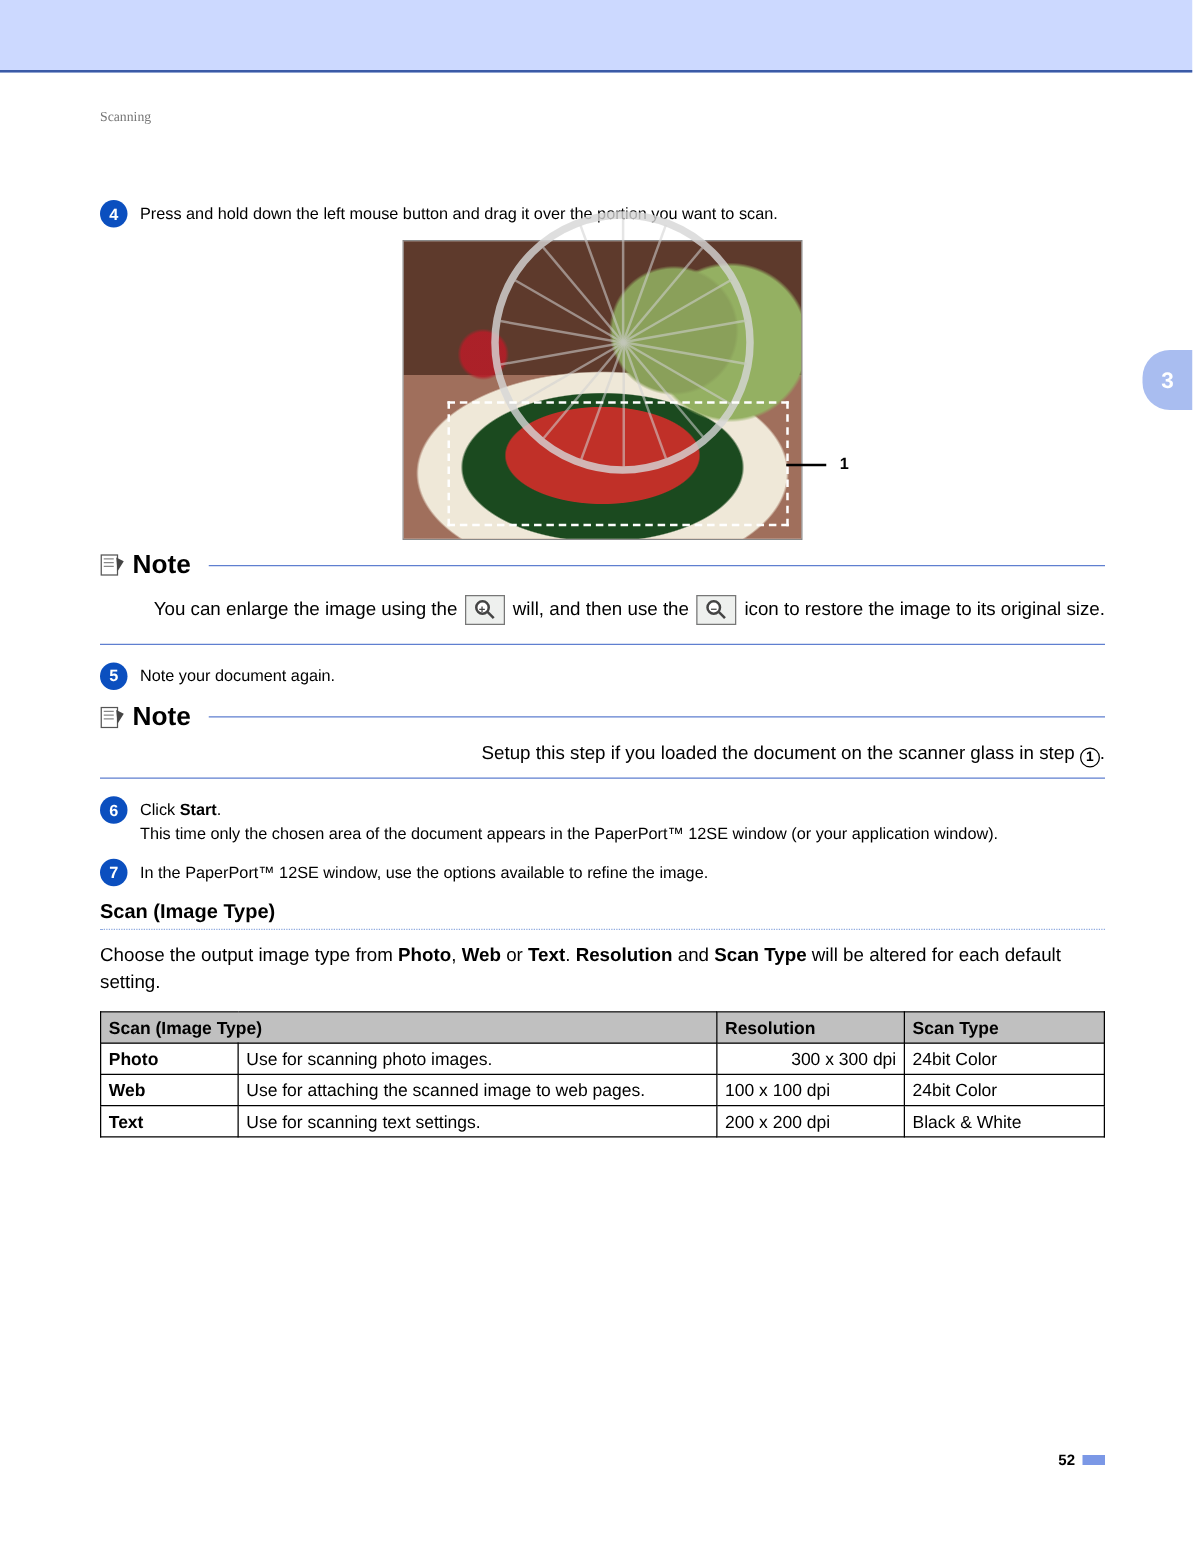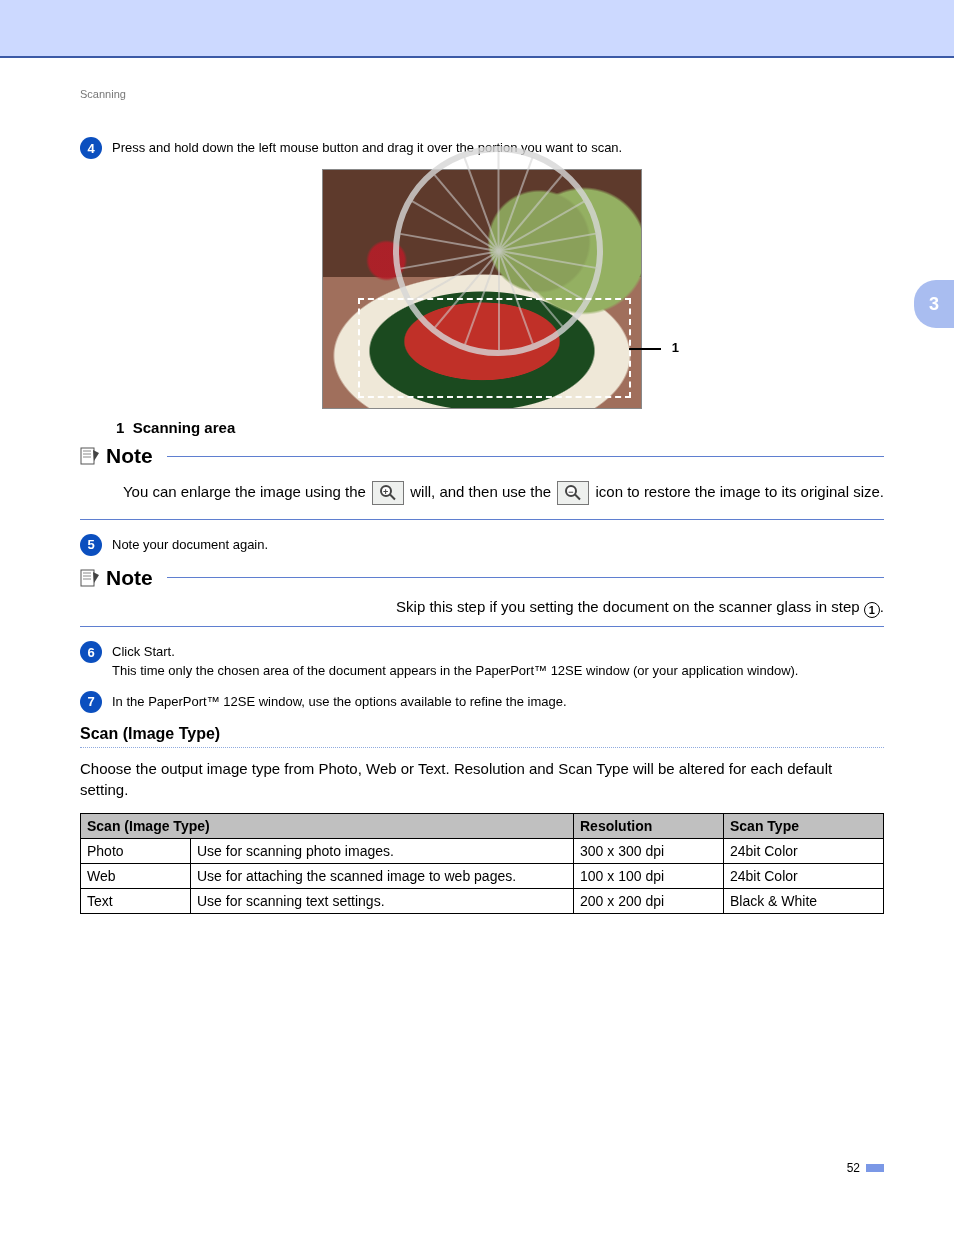--- a/index.html
+++ b/index.html
@@ -11,21 +11,21 @@
 
   .side-tab {
     position: absolute; right: 0; top: 280px; width: 40px; height: 48px;
     background: #a9bdf0; border-top-left-radius: 22px; border-bottom-left-radius: 22px;
     display: flex; align-items: center; justify-content: center;
     color: #fff; font-weight: bold; font-size: 18px;
   }
 
   .page { padding: 30px 70px 40px 80px; }
 
-  .breadcrumb { font-size: 11px; color: #777; margin-bottom: 37px; }
+  .breadcrumb { font-size: 11px; color: #777; margin-bottom: 60px; font-family: Liberation Serif, serif; }
 
   .step { display: flex; align-items: flex-start; margin-bottom: 10px; }
   .step-bullet {
     flex: 0 0 22px; width: 22px; height: 22px; border-radius: 50%;
     background: #0b4fbf; color: #fff; font-weight: bold; font-size: 13px;
     display: flex; align-items: center; justify-content: center; margin-right: 10px;
   }
   .step-text { font-size: 13px; line-height: 1.45; padding-top: 2px; flex: 1; }
 
   .figure-wrap { display: flex; justify-content: center; margin: 6px 0 8px; }
@@ -82,24 +82,24 @@
 
   h2.section-title { font-size: 21px; font-weight: bold; margin: 32px 0 22px; border-bottom: 1px solid #5f7fd0; padding-bottom: 6px; }
   h3.sub-title { font-size: 16px; font-weight: bold; margin: 12px 0 10px; border-bottom: 1px dotted #8faadf; padding-bottom: 4px; }
 
   p.body { font-size: 15px; line-height: 1.45; margin-bottom: 12px; }
 
   table.settings { border-collapse: collapse; width: 100%; margin-top: 6px; font-size: 14px; }
   table.settings th, table.settings td { border: 1px solid #000; padding: 4px 6px; text-align: left; vertical-align: top; }
   table.settings th { background: #c0c0c0; font-weight: bold; }
 
-  .footer { position: absolute; bottom: 60px; right: 70px; display: flex; align-items: center; gap: 6px; font-size: 12px; font-weight: normal; }
+  .footer { position: absolute; bottom: 60px; right: 70px; display: flex; align-items: center; gap: 6px; font-size: 12px; font-weight: bold; }
   .footer-bar { width: 18px; height: 8px; background: #7b98e6; }
 
-  .strong { font-weight: normal; }
+  .strong { font-weight: bold; }
 </style>
 </head>
 <body>
 
 <div class="top-blue-bar">
     <div class="underline"></div>
   </div>
 <div class="side-tab">3</div>
 
 <div class="page">
@@ -136,23 +136,20 @@
           <div class="spoke" style="transform:rotate(340deg)"></div>
         </div>
       </div>
       <div class="marquee">
         <div class="callout-line"></div>
         <div class="callout-num">1</div>
       </div>
     </div>
   </div>
 
-  <div class="img-caption">
-    <span>1</span>&nbsp;&nbsp;<span>Scanning area</span>
-  </div>
 
   <div class="note-block">
     <div class="note-head">
       <svg class="note-icon" viewBox="0 0 20 18">
         <rect x="1" y="1" width="13" height="16" fill="#fff" stroke="#555"></rect>
         <line x1="3" y1="4" x2="11" y2="4" stroke="#888"></line>
         <line x1="3" y1="7" x2="11" y2="7" stroke="#888"></line>
         <line x1="3" y1="10" x2="11" y2="10" stroke="#888"></line>
         <path d="M13 3 L19 6 L14 14 Z" fill="#444"></path>
       </svg>
@@ -192,21 +189,21 @@
         <rect x="1" y="1" width="13" height="16" fill="#fff" stroke="#555"></rect>
         <line x1="3" y1="4" x2="11" y2="4" stroke="#888"></line>
         <line x1="3" y1="7" x2="11" y2="7" stroke="#888"></line>
         <line x1="3" y1="10" x2="11" y2="10" stroke="#888"></line>
         <path d="M13 3 L19 6 L14 14 Z" fill="#444"></path>
       </svg>
       <span class="note-label">Note</span>
       <div class="note-rule"></div>
     </div>
     <div class="note-body" style="line-height:1.5; padding-top:6px; padding-bottom:8px;">
-      <span>Skip this step if you setting the document on the scanner glass in step </span>
+      <span>Setup this step if you loaded the document on the scanner glass in step </span>
       <span class="inline-step-ref">1</span><span>.</span>
     </div>
     <div class="note-bottom-rule"></div>
   </div>
 
   <div class="step" style="margin-top:14px;">
     <div class="step-bullet">6</div>
     <div class="step-text">
       <span>Click </span><span class="strong">Start</span><span>.</span><br>
       <span>This time only the chosen area of the document appears in the PaperPort™ 12SE window (or your application window).</span>
@@ -230,21 +227,21 @@
       <tr>
         <th colspan="2">Scan (Image Type)</th>
         <th>Resolution</th>
         <th>Scan Type</th>
       </tr>
     </thead>
     <tbody>
       <tr>
         <td class="strong" style="width:110px;">Photo</td>
         <td>Use for scanning photo images.</td>
-        <td style="width:150px;">300 x 300 dpi</td>
+        <td style="width:150px;text-align:right;">300 x 300 dpi</td>
         <td style="width:160px;">24bit Color</td>
       </tr>
       <tr>
         <td class="strong">Web</td>
         <td>Use for attaching the scanned image to web pages.</td>
         <td>100 x 100 dpi</td>
         <td>24bit Color</td>
       </tr>
       <tr>
         <td class="strong">Text</td>

